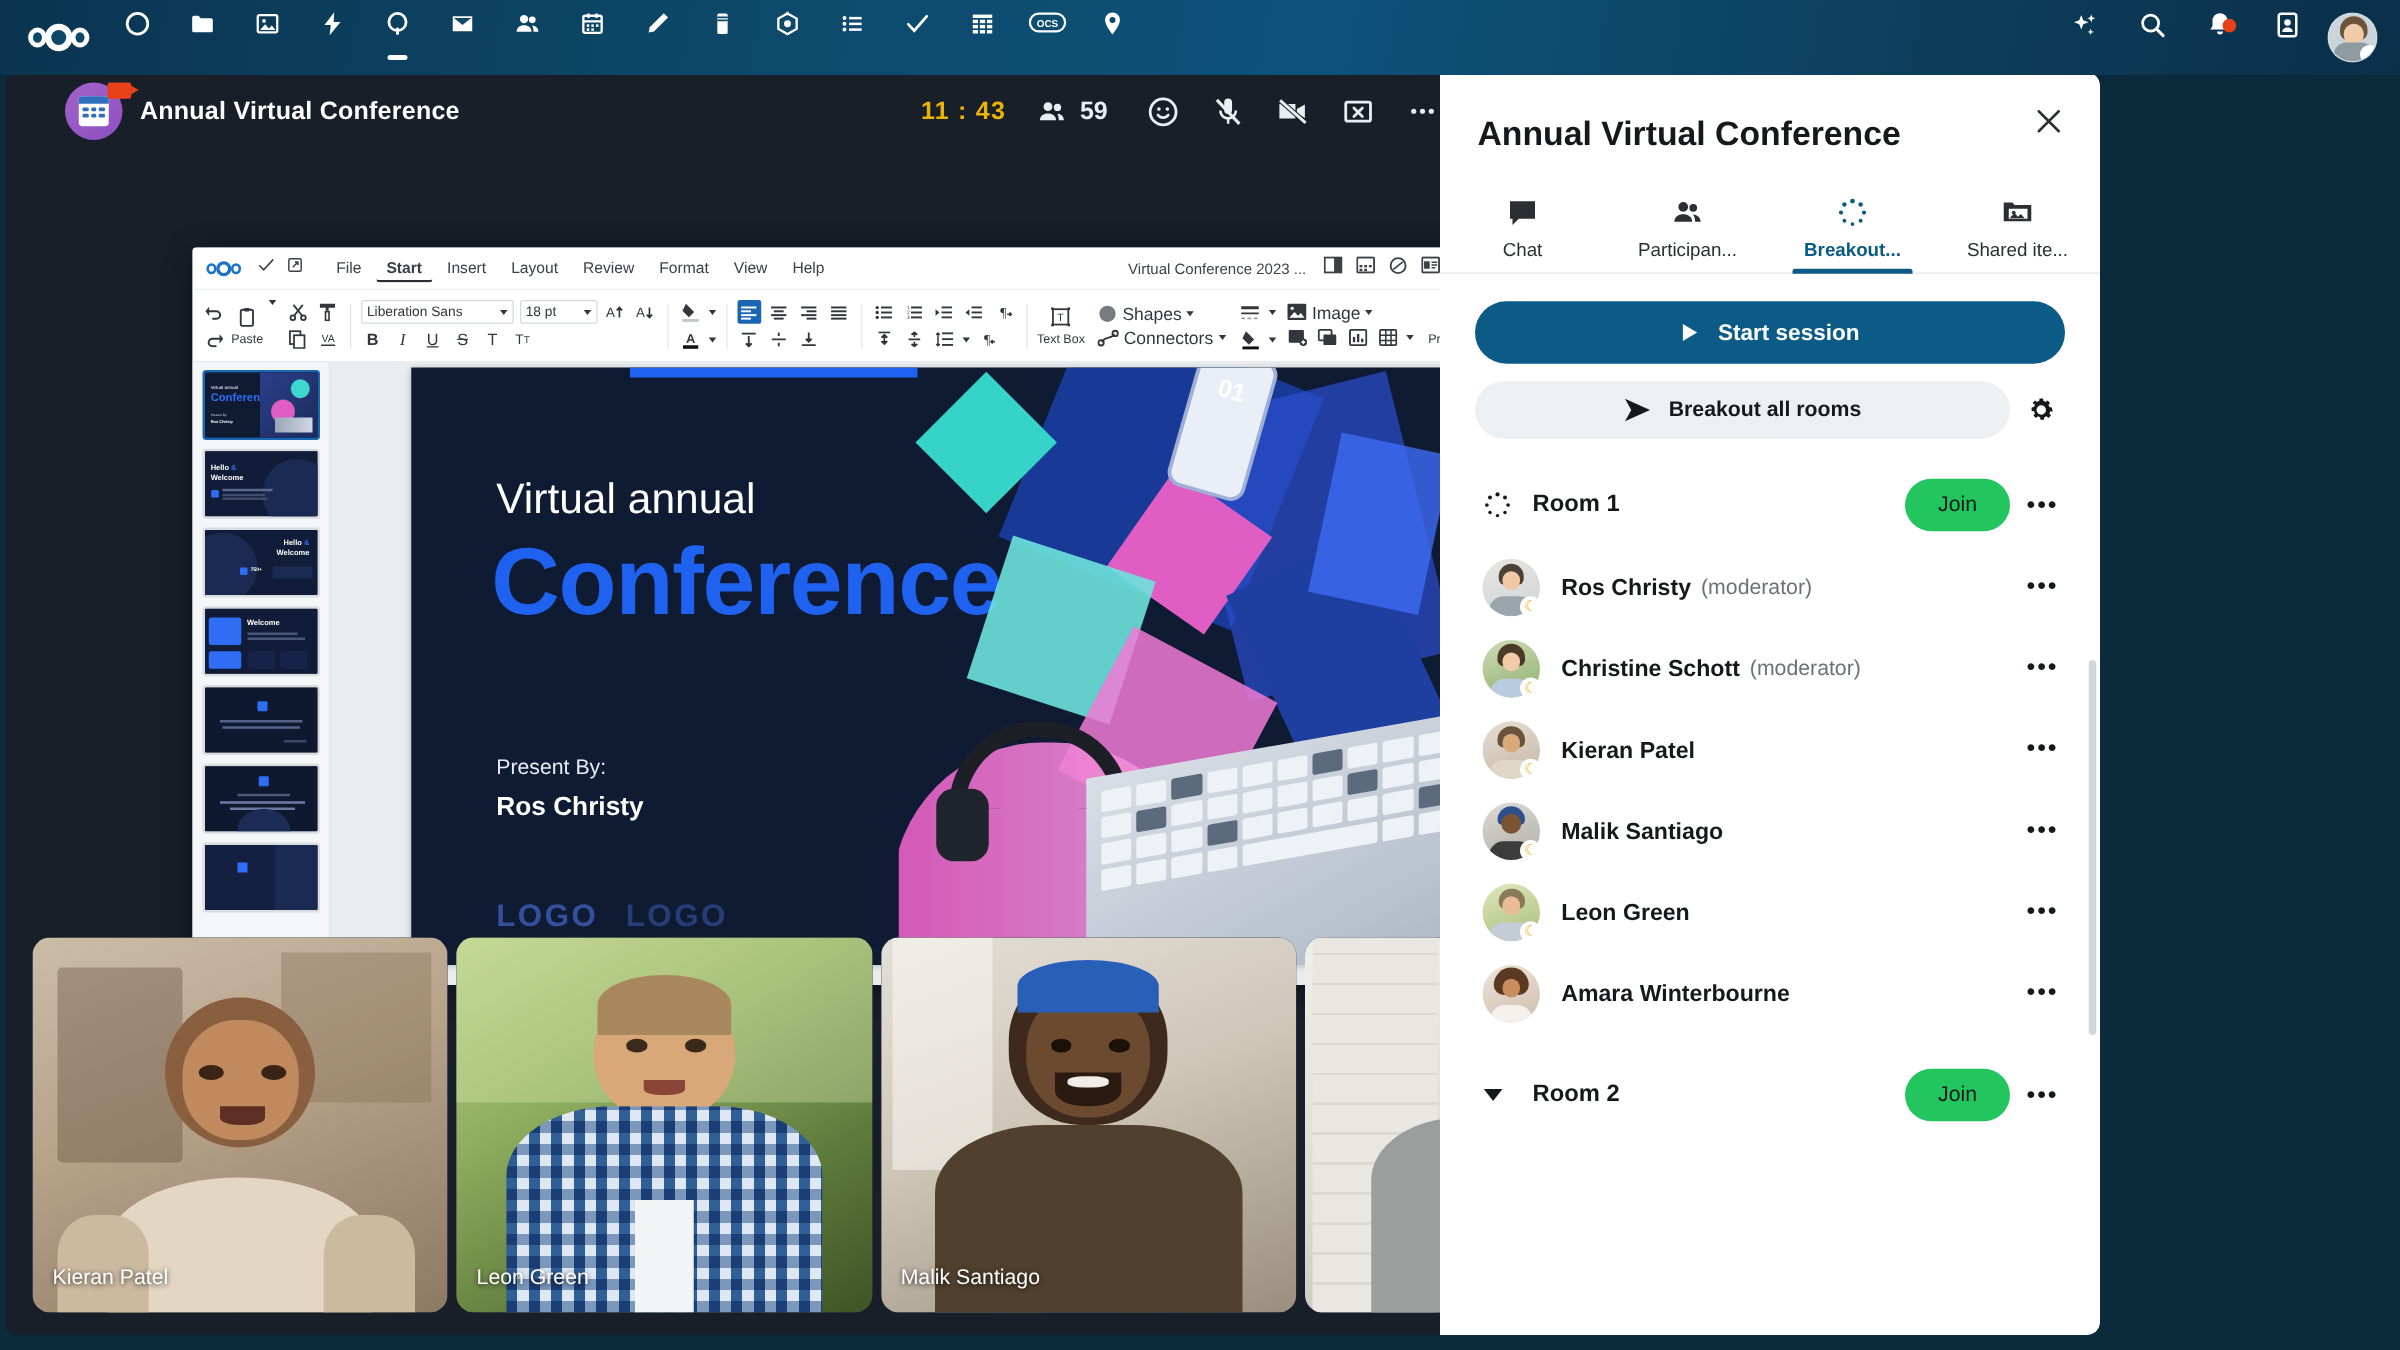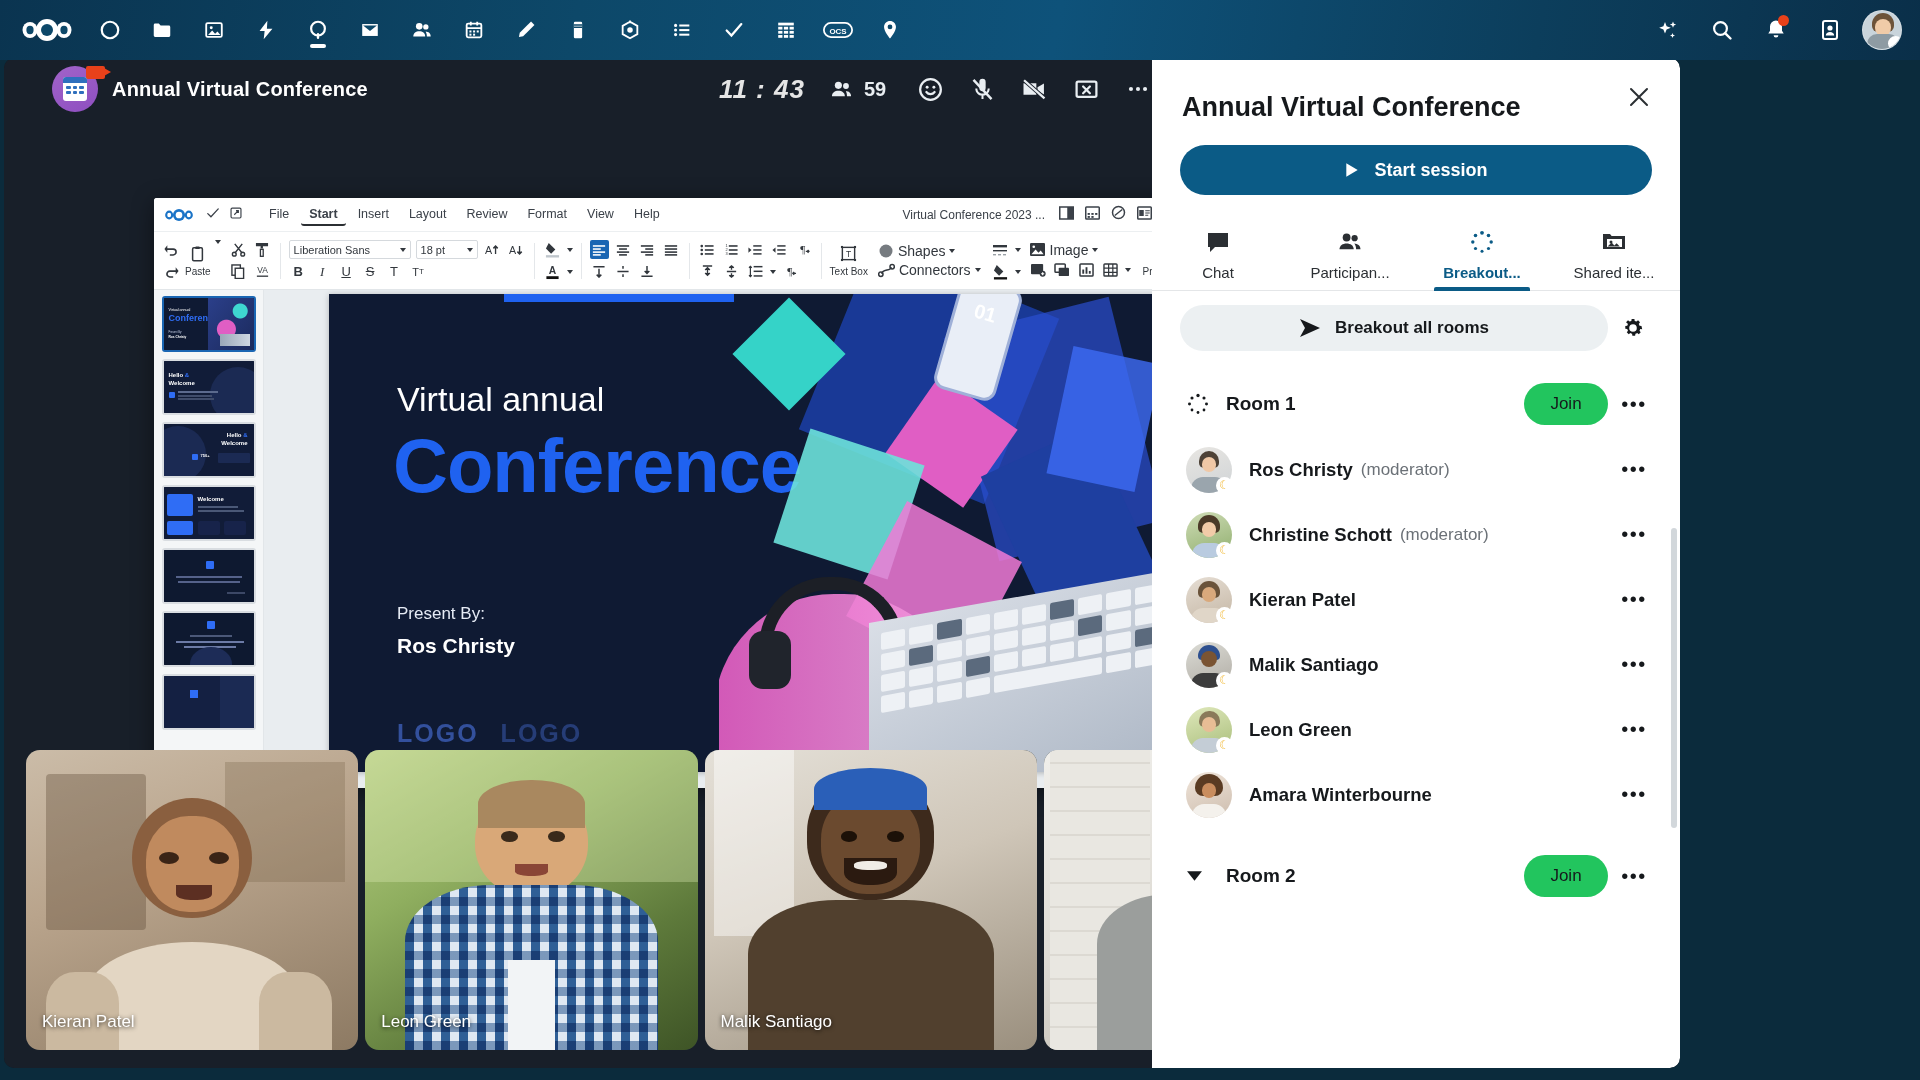--- a/index.html
+++ b/index.html
@@ -12,21 +12,21 @@
 
   
   #app-nav{
     position:absolute; top:0; left:0; width:1920px; height:60px;
     background:linear-gradient(100deg,#0a3450 0%,#0d4869 30%,#0e527a 55%,#0c3e5c 80%,#0a2f49 100%);
     display:flex; align-items:center; z-index:50;
   }
   .nav-left{ display:flex; align-items:center; gap:8px; padding-left:14px; }
   .nav-logo{ width:66px; height:40px; display:flex; align-items:center; justify-content:center; }
   .nav-icon{
-    width:44px; height:44px; display:flex; align-items:center; justify-content:center;
+    width:44px; height:44px; display:flex; justify-content:center;
     color:#fff; position:relative; cursor:pointer;
   }
   .nav-icon svg{ display:block; }
   .nav-icon.active::after{
     content:""; position:absolute; bottom:4px; left:50%; transform:translateX(-50%);
     width:16px; height:4px; border-radius:2px; background:#fff;
   }
   .nav-right{ margin-left:auto; display:flex; align-items:center; gap:10px; padding-right:18px; }
   .nav-badge{
     position:absolute; top:7px; right:9px; width:11px; height:11px;
@@ -63,21 +63,21 @@
   .cal-dots{ position:absolute; left:3px; top:9px; width:18px; height:12px; display:grid; grid-template-columns:repeat(3,1fr); grid-auto-rows:3px; gap:2px; }
   .cal-dots i{ background:#2f6fbd; display:block; border-radius:1px; }
   .cam-badge{
     position:absolute; right:-7px; top:0px; width:19px; height:13px;
     background:#e8411a; border-radius:2px;
   }
   .cam-badge::after{ content:""; position:absolute; right:-6px; top:2px; border-left:7px solid #e8411a; border-top:4px solid transparent; border-bottom:4px solid transparent; }
   #call-title{ margin-left:14px; color:#fff; font-size:20px; font-weight:bold; letter-spacing:.2px; }
 
   .hdr-ctrls{ margin-left:auto; display:flex; align-items:center; gap:8px; padding-right:14px; }
-  .timer{ color:#e5e5e5; font-size:26px; font-weight:bold; letter-spacing:1px; margin-right:16px;font-style:italic; }
+  .timer{ color:#eab308; font-size:20px; font-weight:bold; letter-spacing:1px; margin-right:16px; }
   .pcount{ display:flex; align-items:center; gap:10px; color:#e9eef2; font-size:20px; font-weight:bold; margin-right:14px; cursor:pointer; }
   .hdr-btn{
     width:44px; height:44px; border-radius:22px; display:flex; align-items:center; justify-content:center;
     color:#e9eef2; cursor:pointer;
   }
   #leave-call{
     margin-left:12px; height:48px; padding:0 22px; border-radius:24px; background:#e8341f;
     display:flex; align-items:center; gap:12px; color:#fff; font-size:19px; font-weight:bold; cursor:pointer;
   }
 
@@ -1182,27 +1182,20 @@
   </div>
 
   <div id="sidebar">
     <div id="sb-close">
       <svg width="22" height="22" viewBox="0 0 22 22">
           <path stroke="#2b2f33" stroke-width="2" stroke-linecap="round" d="M3 3l16 16M19 3L3 19"></path>
         </svg>
     </div>
     <div id="sb-title">Annual Virtual Conference</div>
 
-    <div id="start-session">
-      <svg width="16" height="16" viewBox="0 0 14 14">
-          <path fill="#fff" d="M2 1l10 6-10 6z"></path>
-        </svg>
-      <span>Start session</span>
-    </div>
-
     <div id="sb-tabs">
       <div class="sb-tab">
         <svg width="26" height="26" viewBox="0 0 26 26">
             <path fill="#2b2f33" d="M3 4h20v14H10l-5 5v-5H3z"></path>
           </svg>
         <span>Chat</span>
       </div>
       <div class="sb-tab">
         <svg width="26" height="26" viewBox="0 0 26 26">
             <g fill="#2b2f33">
@@ -1232,20 +1225,27 @@
       </div>
       <div class="sb-tab">
         <svg width="26" height="26" viewBox="0 0 26 26">
             <path fill="#2b2f33" d="M2 5h7l1.6 2H24v13H2z"></path>
             <path fill="#fff" d="M6 10h15v8H6z"></path>
             <circle cx="10" cy="13" r="1.5" fill="#2b2f33"></circle>
             <path fill="#2b2f33" d="M6.6 17.6l4-4.2 2.8 3 2.2-2.2 3.2 3.4z"></path>
           </svg>
         <span>Shared ite...</span>
       </div>
+    </div>
+
+    <div id="start-session">
+      <svg width="16" height="16" viewBox="0 0 14 14">
+          <path fill="#fff" d="M2 1l10 6-10 6z"></path>
+        </svg>
+      <span>Start session</span>
     </div>
 
     <div class="sb-secondrow">
       <div id="message-all">
         <svg width="22" height="20" viewBox="0 0 22 20">
             <path fill="#16191c" d="M1 1l20 9-20 9 5-9z"></path>
           </svg>
         <span>Breakout all rooms</span>
       </div>
       <div id="rooms-settings">

